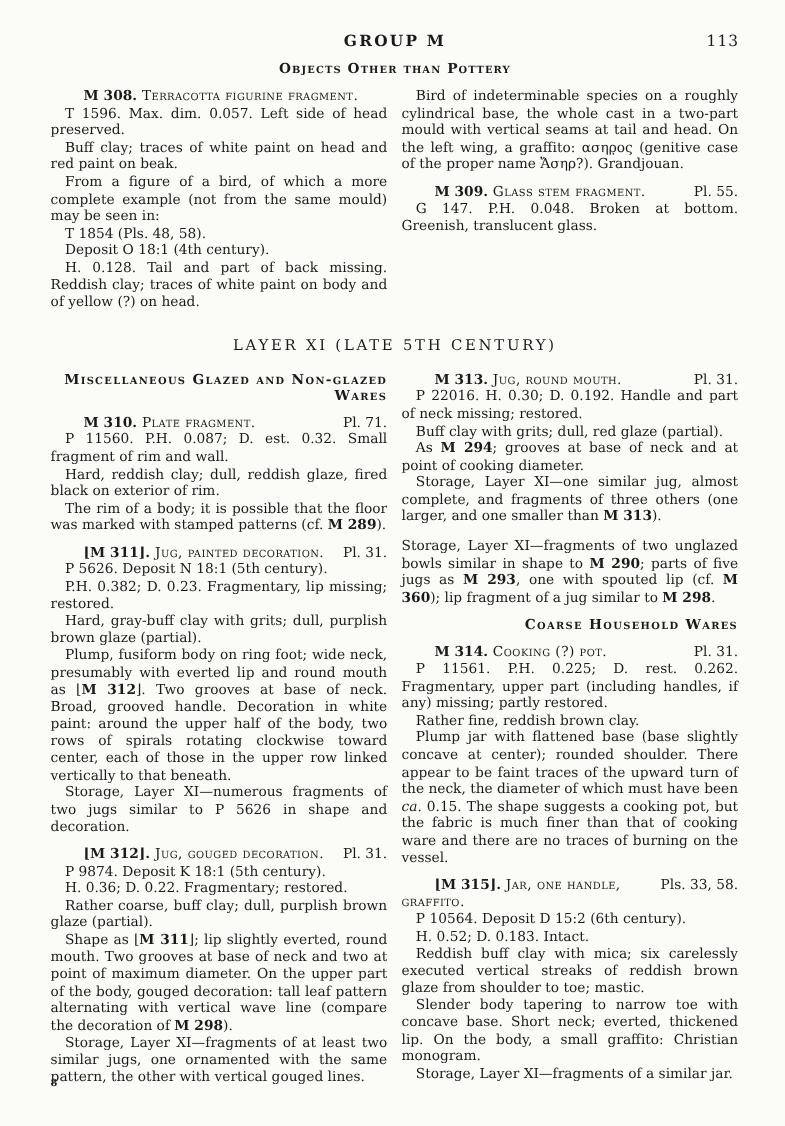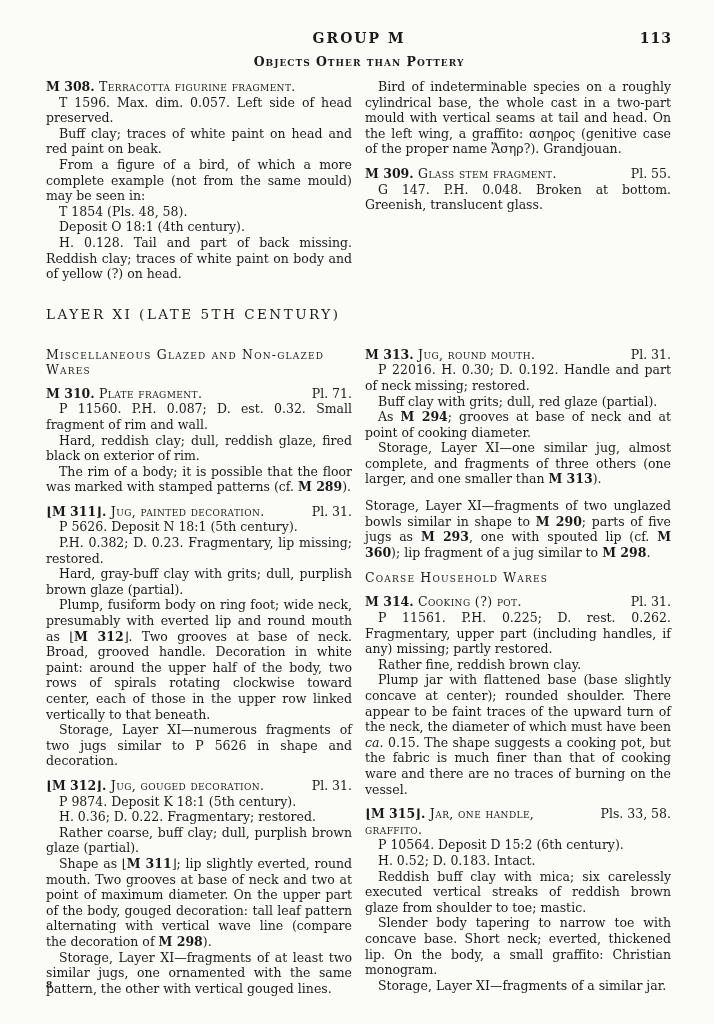--- a/index.html
+++ b/index.html
@@ -8,48 +8,48 @@
     background:#fbfbf8;color:#1a1a1a;
     font-family:"DejaVu Serif","Liberation Serif",serif;
     position:relative;overflow:hidden;
   }
   .page{position:absolute;inset:0;padding:30px 42px 0 46px;box-sizing:border-box;}
   .page-head{position:relative;height:18px;margin-bottom:6px;}
   .running-title{
     position:absolute;left:0;right:0;text-align:center;
     font-weight:bold;font-size:14px;letter-spacing:2px;
   }
-  .page-number{position:absolute;right:0;top:0;font-weight:bold;font-size:14px;letter-spacing:1px;margin-left:26px;}
+  .page-number{position:absolute;right:0;top:0;font-weight:normal;font-size:14px;letter-spacing:1px;margin-left:26px;}
   .section-heading{
     margin:4px 0 10px;text-align:center;
     font-size:12.5px;font-weight:bold;font-variant:small-caps;letter-spacing:1px;
   }
   .layer-heading{
-    margin:24px 0 25px;
+    margin:24px 0 15px;text-align:center;
     font-size:13.5px;font-weight:normal;letter-spacing:2.5px;
   }
   .columns{display:flex;gap:13px;align-items:flex-start;}
   .col{flex:0 0 306px;width:306px;}
   .col > *:first-child{margin-top:0;}
   .block-entry{margin-top:9px;}
   .block-text{margin-top:0;}
   .block-text.spaced{margin-top:11px;}
   .entry-head{
     display:flex;justify-content:space-between;
     font-size:12.5px;line-height:15.6px;
   }
-  .entry-id{font-weight:bold;}
+  .entry-id{font-weight:bold;margin-left:30px;}
   .entry-title{font-variant:small-caps;letter-spacing:0.4px;}
   .entry-plate{white-space:nowrap;padding-left:8px;}
   p.body{margin:0;font-size:12.5px;line-height:15.6px;text-align:justify;}
   p.body.indent{text-indent:13px;}
   .b{font-weight:bold;}
   .it{font-style:italic;}
   .subheading{
-    margin:10px 0 8px;text-align:left;font-weight:normal;
+    margin:10px 0 8px;text-align:right;font-weight:bold;
     font-size:12.5px;font-variant:small-caps;letter-spacing:1.2px;
   }
   .signature-mark{position:absolute;left:46px;bottom:34px;font-size:9px;font-weight:bold;}
 </style>
 </head>
 <body>
 
 <div class="page">
   <header class="page-head">
     <span class="running-title">GROUP M</span>

